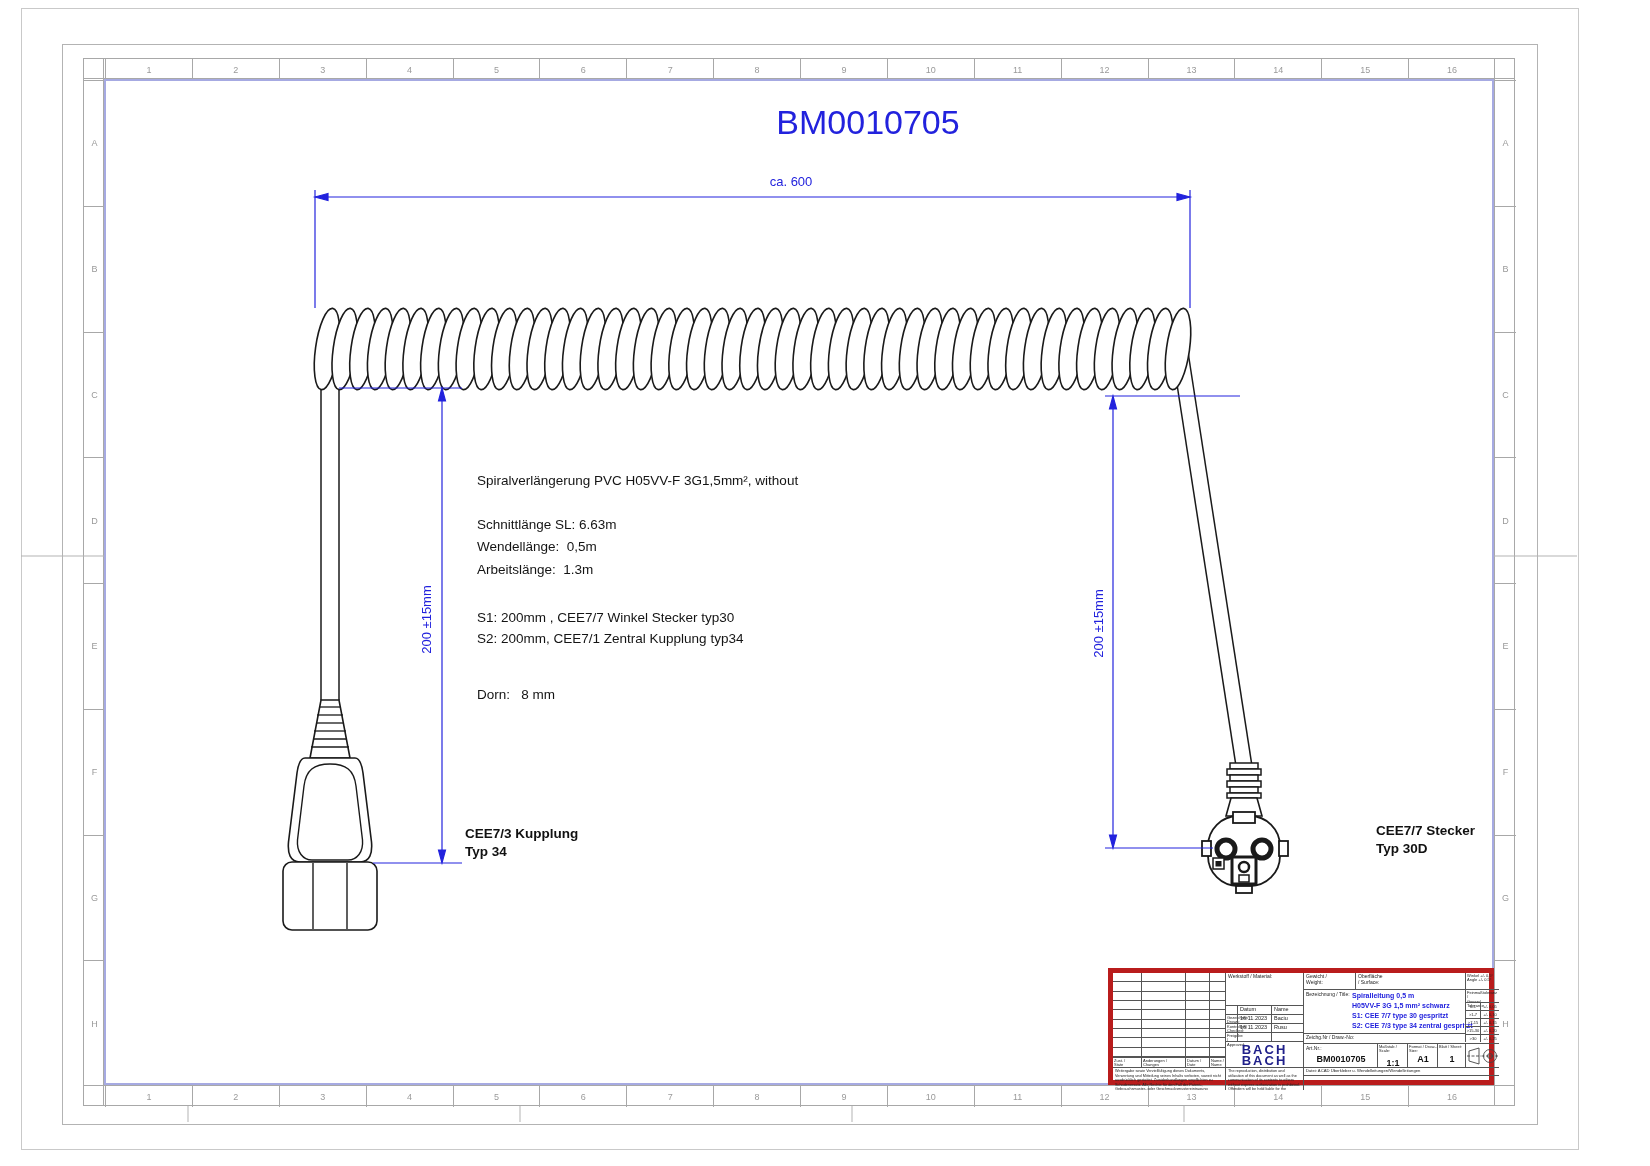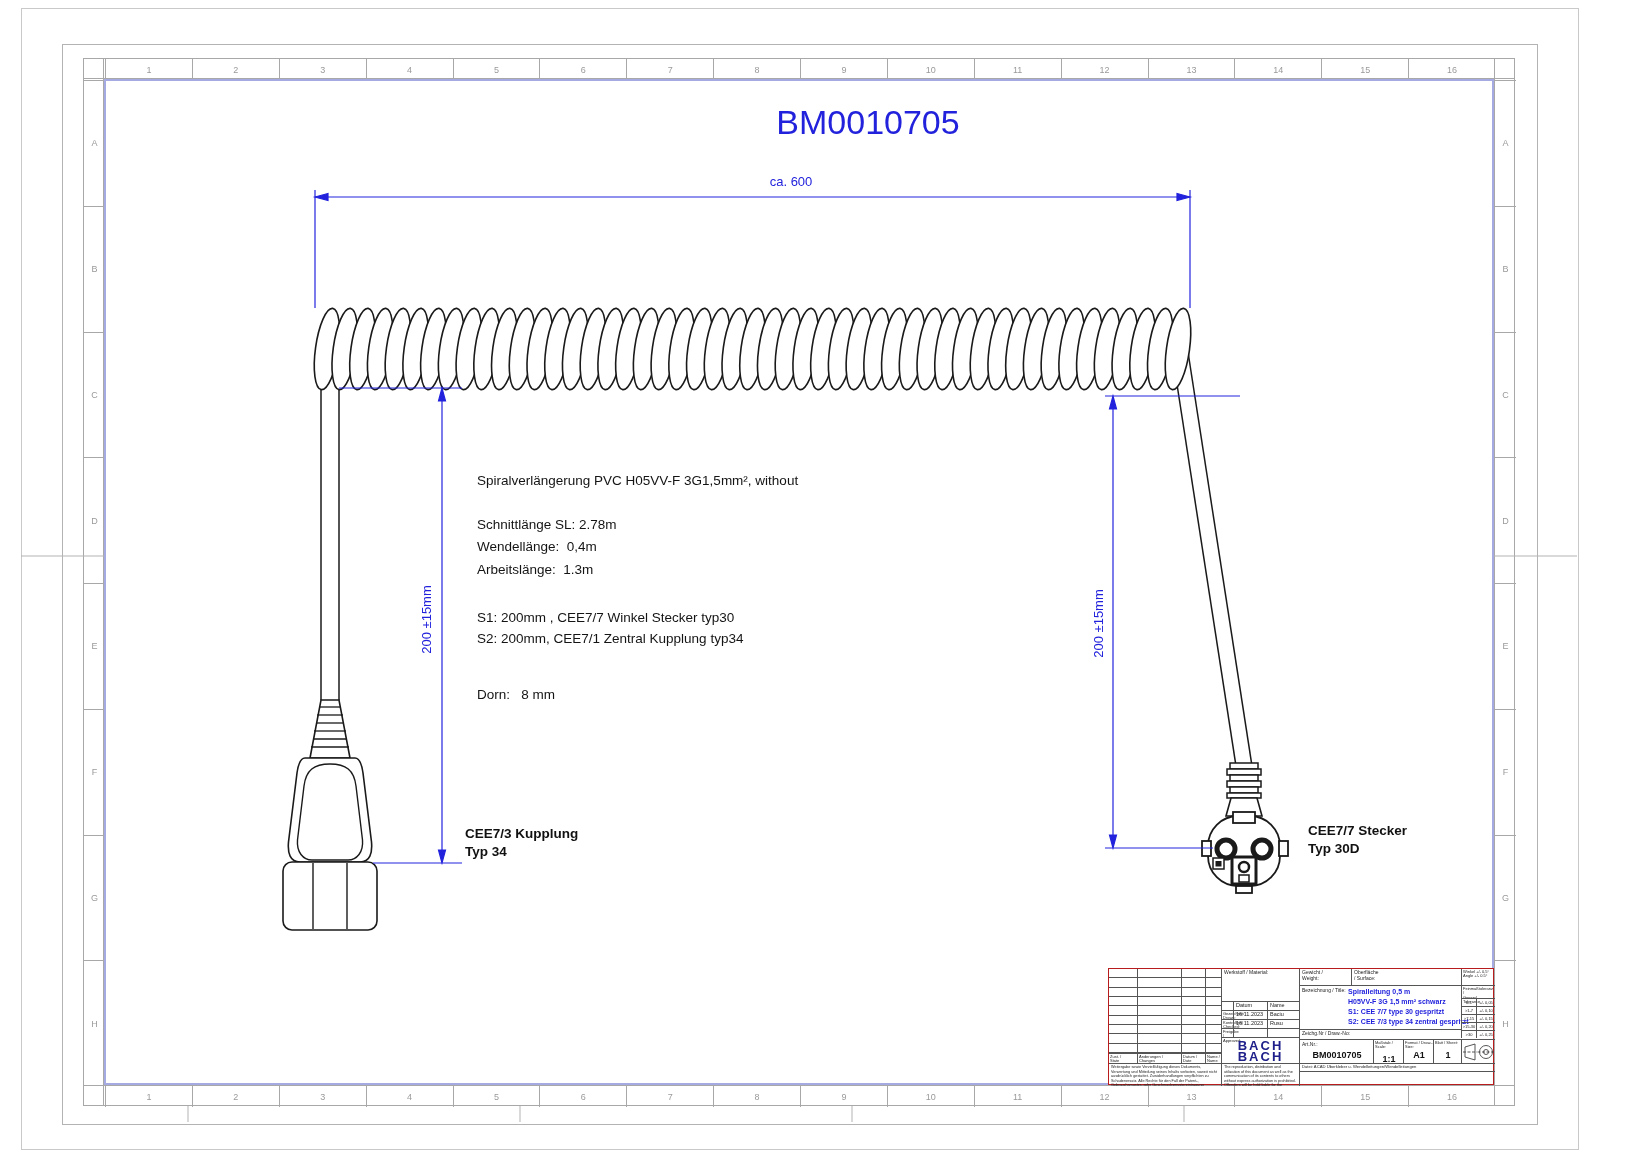--- a/index.html
+++ b/index.html
@@ -11,21 +11,21 @@
   .band{border:1px solid #a8a8a8;box-sizing:border-box}
   .rcell{position:absolute;display:flex;align-items:center;justify-content:center;
          font-size:9px;color:#9a9a9a;box-sizing:border-box}
   .inner-frame{border:2px solid #a6aae2;box-sizing:border-box}
   .dwg-title{position:absolute;color:#2222dd;font-size:34px;text-align:center}
   .note{position:absolute;font-size:13.5px;color:#141414;white-space:pre}
   .blabel{position:absolute;font-size:13.5px;font-weight:bold;color:#111;white-space:pre-line;line-height:18px}
   .dimlab{position:absolute;font-size:13px;color:#2222dd;text-align:center;white-space:pre}
   .rot{transform:rotate(-90deg)}
   
-  .tb{position:absolute;border:1px solid #b91c1c;background:#fff;box-sizing:border-box}
+  .tb{position:absolute;border:5px solid #b91c1c;background:#fff;box-sizing:border-box}
   .cell{position:absolute;box-sizing:border-box;border-left:1px solid #555;border-top:1px solid #555}
   .noL{border-left:none}.noT{border-top:none}
   .lab{font-size:5px;line-height:5.6px;color:#222;padding:1px 0 0 2px;white-space:pre-line}
   .lab35{font-size:4px;line-height:4.4px;padding:1px 0 0 1px}
   .val55{font-size:5.5px;color:#222;padding-left:2px}
   .legal{font-size:3.8px;line-height:4.5px;color:#222;padding:1px 2px;box-sizing:border-box;overflow:hidden}
   .bluetxt{color:#2222dd;font-weight:bold}
   .destitle{position:absolute;font-size:7px;font-weight:bold;color:#2222dd;white-space:nowrap}
   .brand{display:flex;flex-direction:column;align-items:center;justify-content:center;
          font-weight:bold;color:#20208a;font-size:13px;line-height:11px;letter-spacing:2px}
@@ -240,30 +240,30 @@
     </g>
   </svg>
 
   <div class="dwg-title" style="left:668px;top:103px;width:400px">BM0010705</div>
 
   <div class="dimlab" style="left:741px;top:174px;width:100px">ca. 600</div>
   <div class="dimlab rot" style="left:376px;top:612px;width:100px">200 ±15mm</div>
   <div class="dimlab rot" style="left:1048px;top:616px;width:100px">200 ±15mm</div>
 
   <div class="note" style="left:477px;top:473px">Spiralverlängerung PVC H05VV-F 3G1,5mm², without</div>
-  <div class="note" style="left:477px;top:517px">Schnittlänge SL: 2.78m</div>
-  <div class="note" style="left:477px;top:539px">Wendellänge:  0,4m</div>
+  <div class="note" style="left:477px;top:517px">Schnittlänge SL: 6.63m</div>
+  <div class="note" style="left:477px;top:539px">Wendellänge:  0,5m</div>
   <div class="note" style="left:477px;top:562px">Arbeitslänge:  1.3m</div>
   <div class="note" style="left:477px;top:610px">S1: 200mm , CEE7/7 Winkel Stecker typ30</div>
   <div class="note" style="left:477px;top:631px">S2: 200mm, CEE7/1 Zentral Kupplung typ34</div>
   <div class="note" style="left:477px;top:687px">Dorn:   8 mm</div>
 
   <div class="blabel" style="left:465px;top:825px">CEE7/3 Kupplung
 Typ 34</div>
-  <div class="blabel" style="left:1308px;top:822px">CEE7/7 Stecker
+  <div class="blabel" style="left:1376px;top:822px">CEE7/7 Stecker
 Typ 30D</div>
 
   <div class="tb" style="left:1108px;top:968px;width:386px;height:117px">
 
     <div class="abs revgrid" style="left:0;top:0;width:112px;height:84px"></div>
     <div class="vline" style="left:28px;top:0;height:94px"></div>
     <div class="vline" style="left:72px;top:0;height:94px"></div>
     <div class="vline" style="left:96px;top:0;height:94px"></div>
 
     <div class="cell noL lab lab35" style="left:0;top:84px;width:28px;height:10px">Zust. /

